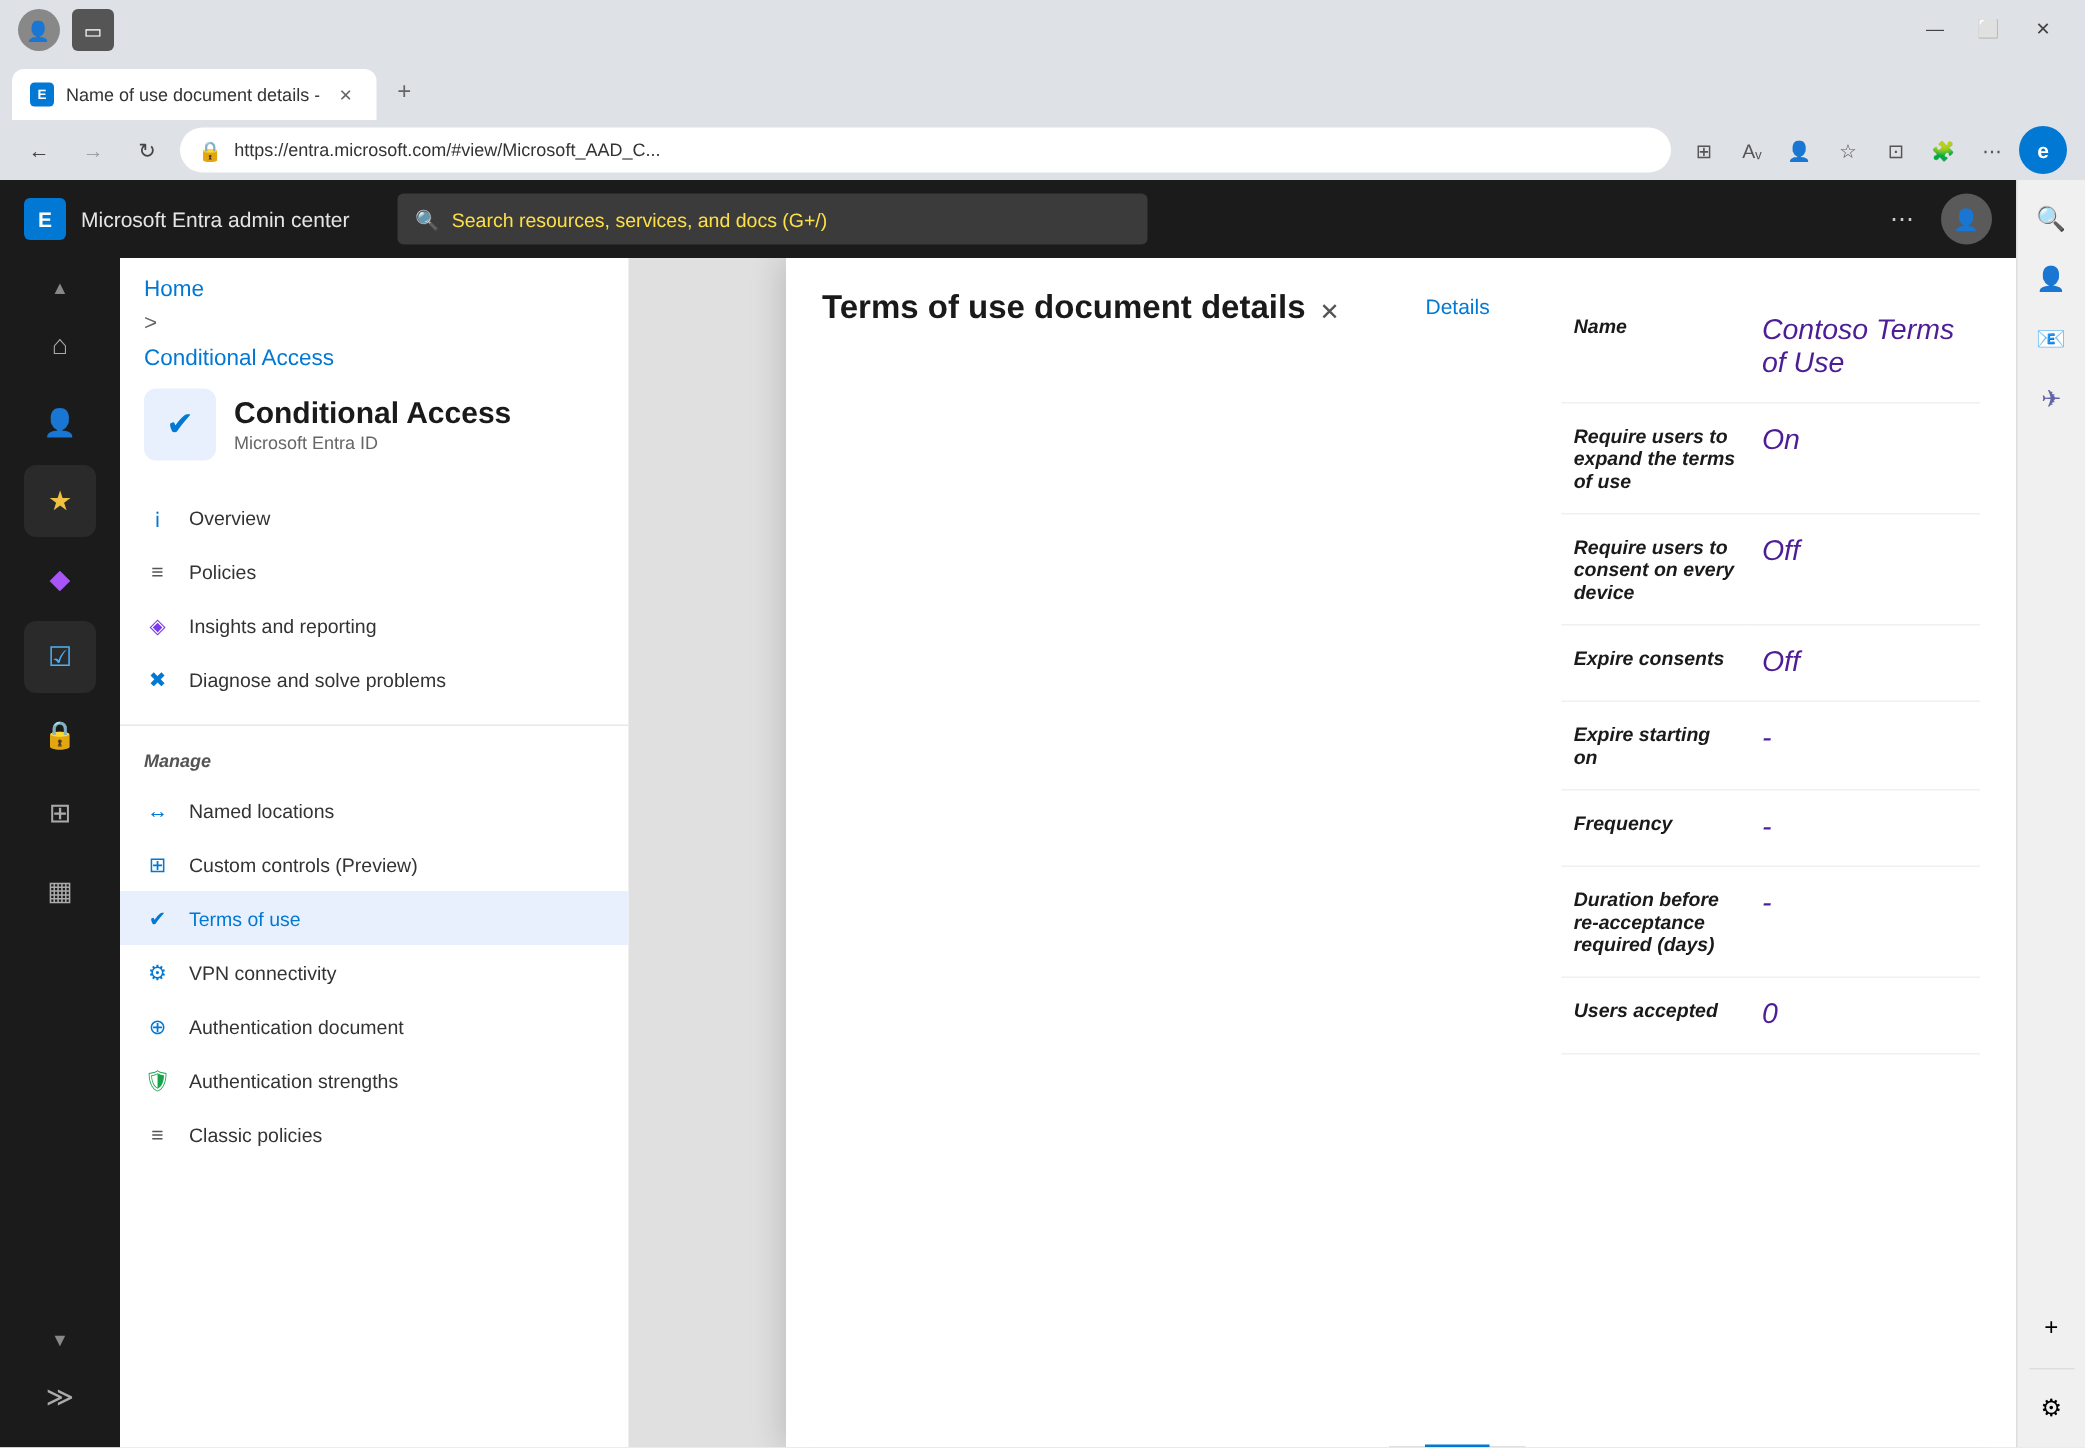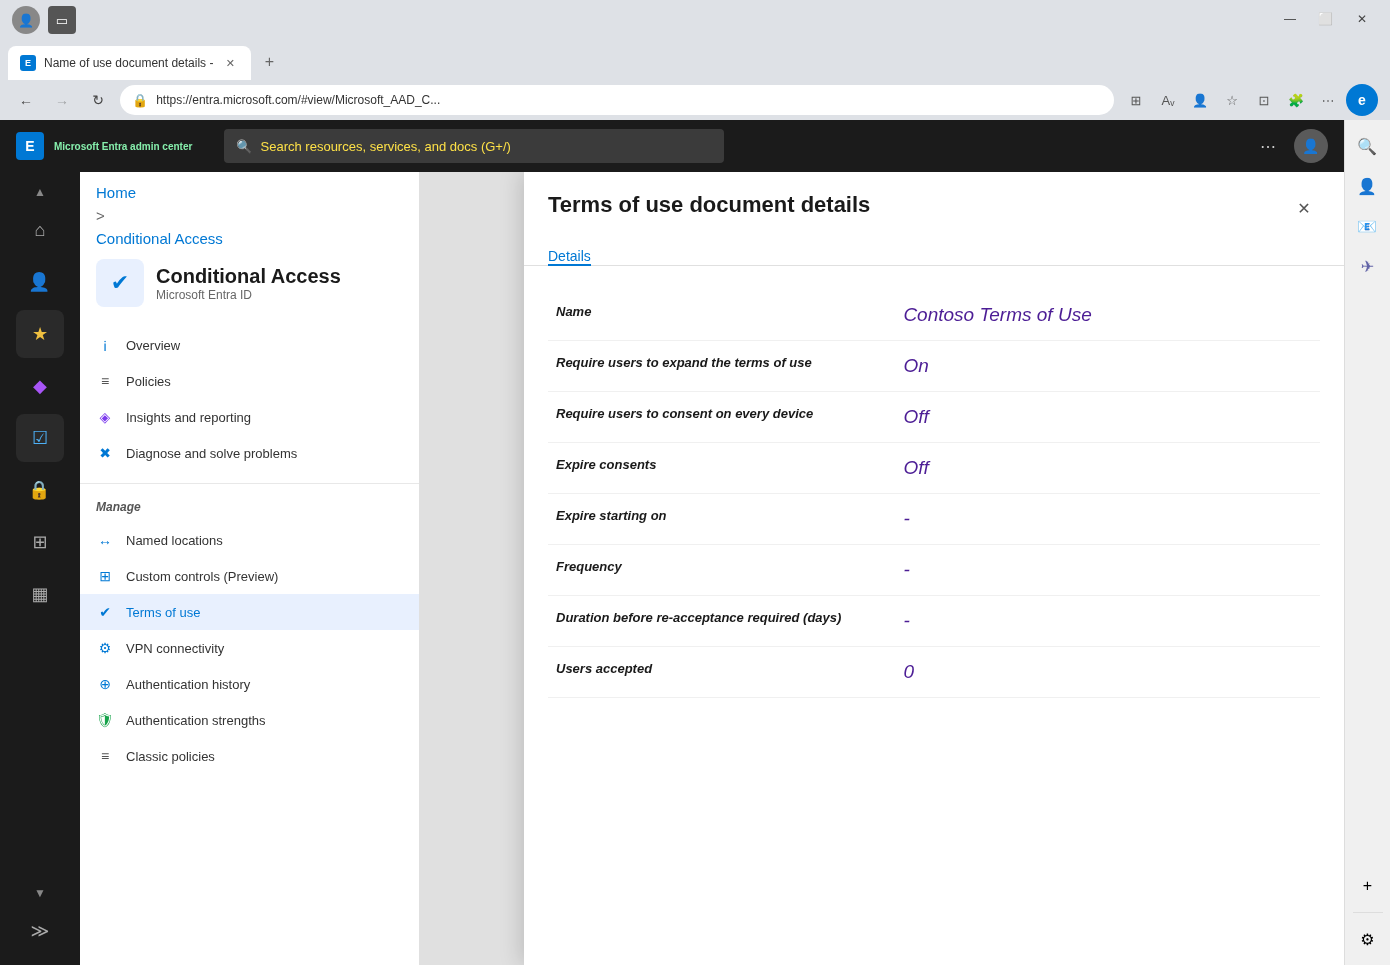--- a/index.html
+++ b/index.html
@@ -175,23 +175,23 @@
       display: flex;
       align-items: center;
       padding: 0 16px;
       gap: 12px;
       flex-shrink: 0;
     }
     .app-logo {
       display: flex; align-items: center; gap: 10px;
     }
     .app-logo-text {
-      color: #86efac;
-      font-size: 10px;
-      font-weight: 700;
+      color: #e5e5e5;
+      font-size: 14px;
+      font-weight: 400;
     }
     .top-bar-search {
       flex: 1;
       max-width: 500px;
       margin-left: 20px;
     }
     .search-box {
       width: 100%;
       height: 34px;
       background: #3b3b3b;
@@ -353,21 +353,21 @@
     .flyout-panel {
       position: absolute;
       top: 0;
       right: 0;
       width: 820px;
       height: 100%;
       background: white;
       box-shadow: -4px 0 20px rgba(0,0,0,0.15);
       z-index: 10;
       display: flex;
-      flex-direction: column;
+      flex-direction: row;
       overflow: hidden;
     }
     .flyout-header {
       padding: 20px 24px 0 24px;
       display: flex;
       align-items: flex-start;
       justify-content: space-between;
       flex-shrink: 0;
     }
     .flyout-title {
@@ -586,21 +586,21 @@
           <div class="nav-item active">
             <span class="nav-item-icon" style="color:#0078d4;">✔</span>
             <span>Terms of use</span>
           </div>
           <div class="nav-item">
             <span class="nav-item-icon" style="color:#0078d4;">⚙</span>
             <span>VPN connectivity</span>
           </div>
           <div class="nav-item">
             <span class="nav-item-icon" style="color:#0078d4;">⊕</span>
-            <span>Authentication history</span>
+            <span>Authentication document</span>
           </div>
           <div class="nav-item">
             <span class="nav-item-icon" style="color:#16a34a;">🛡</span>
             <span>Authentication strengths</span>
           </div>
           <div class="nav-item">
             <span class="nav-item-icon" style="color:#555;">≡</span>
             <span>Classic policies</span>
           </div>
         </div>

